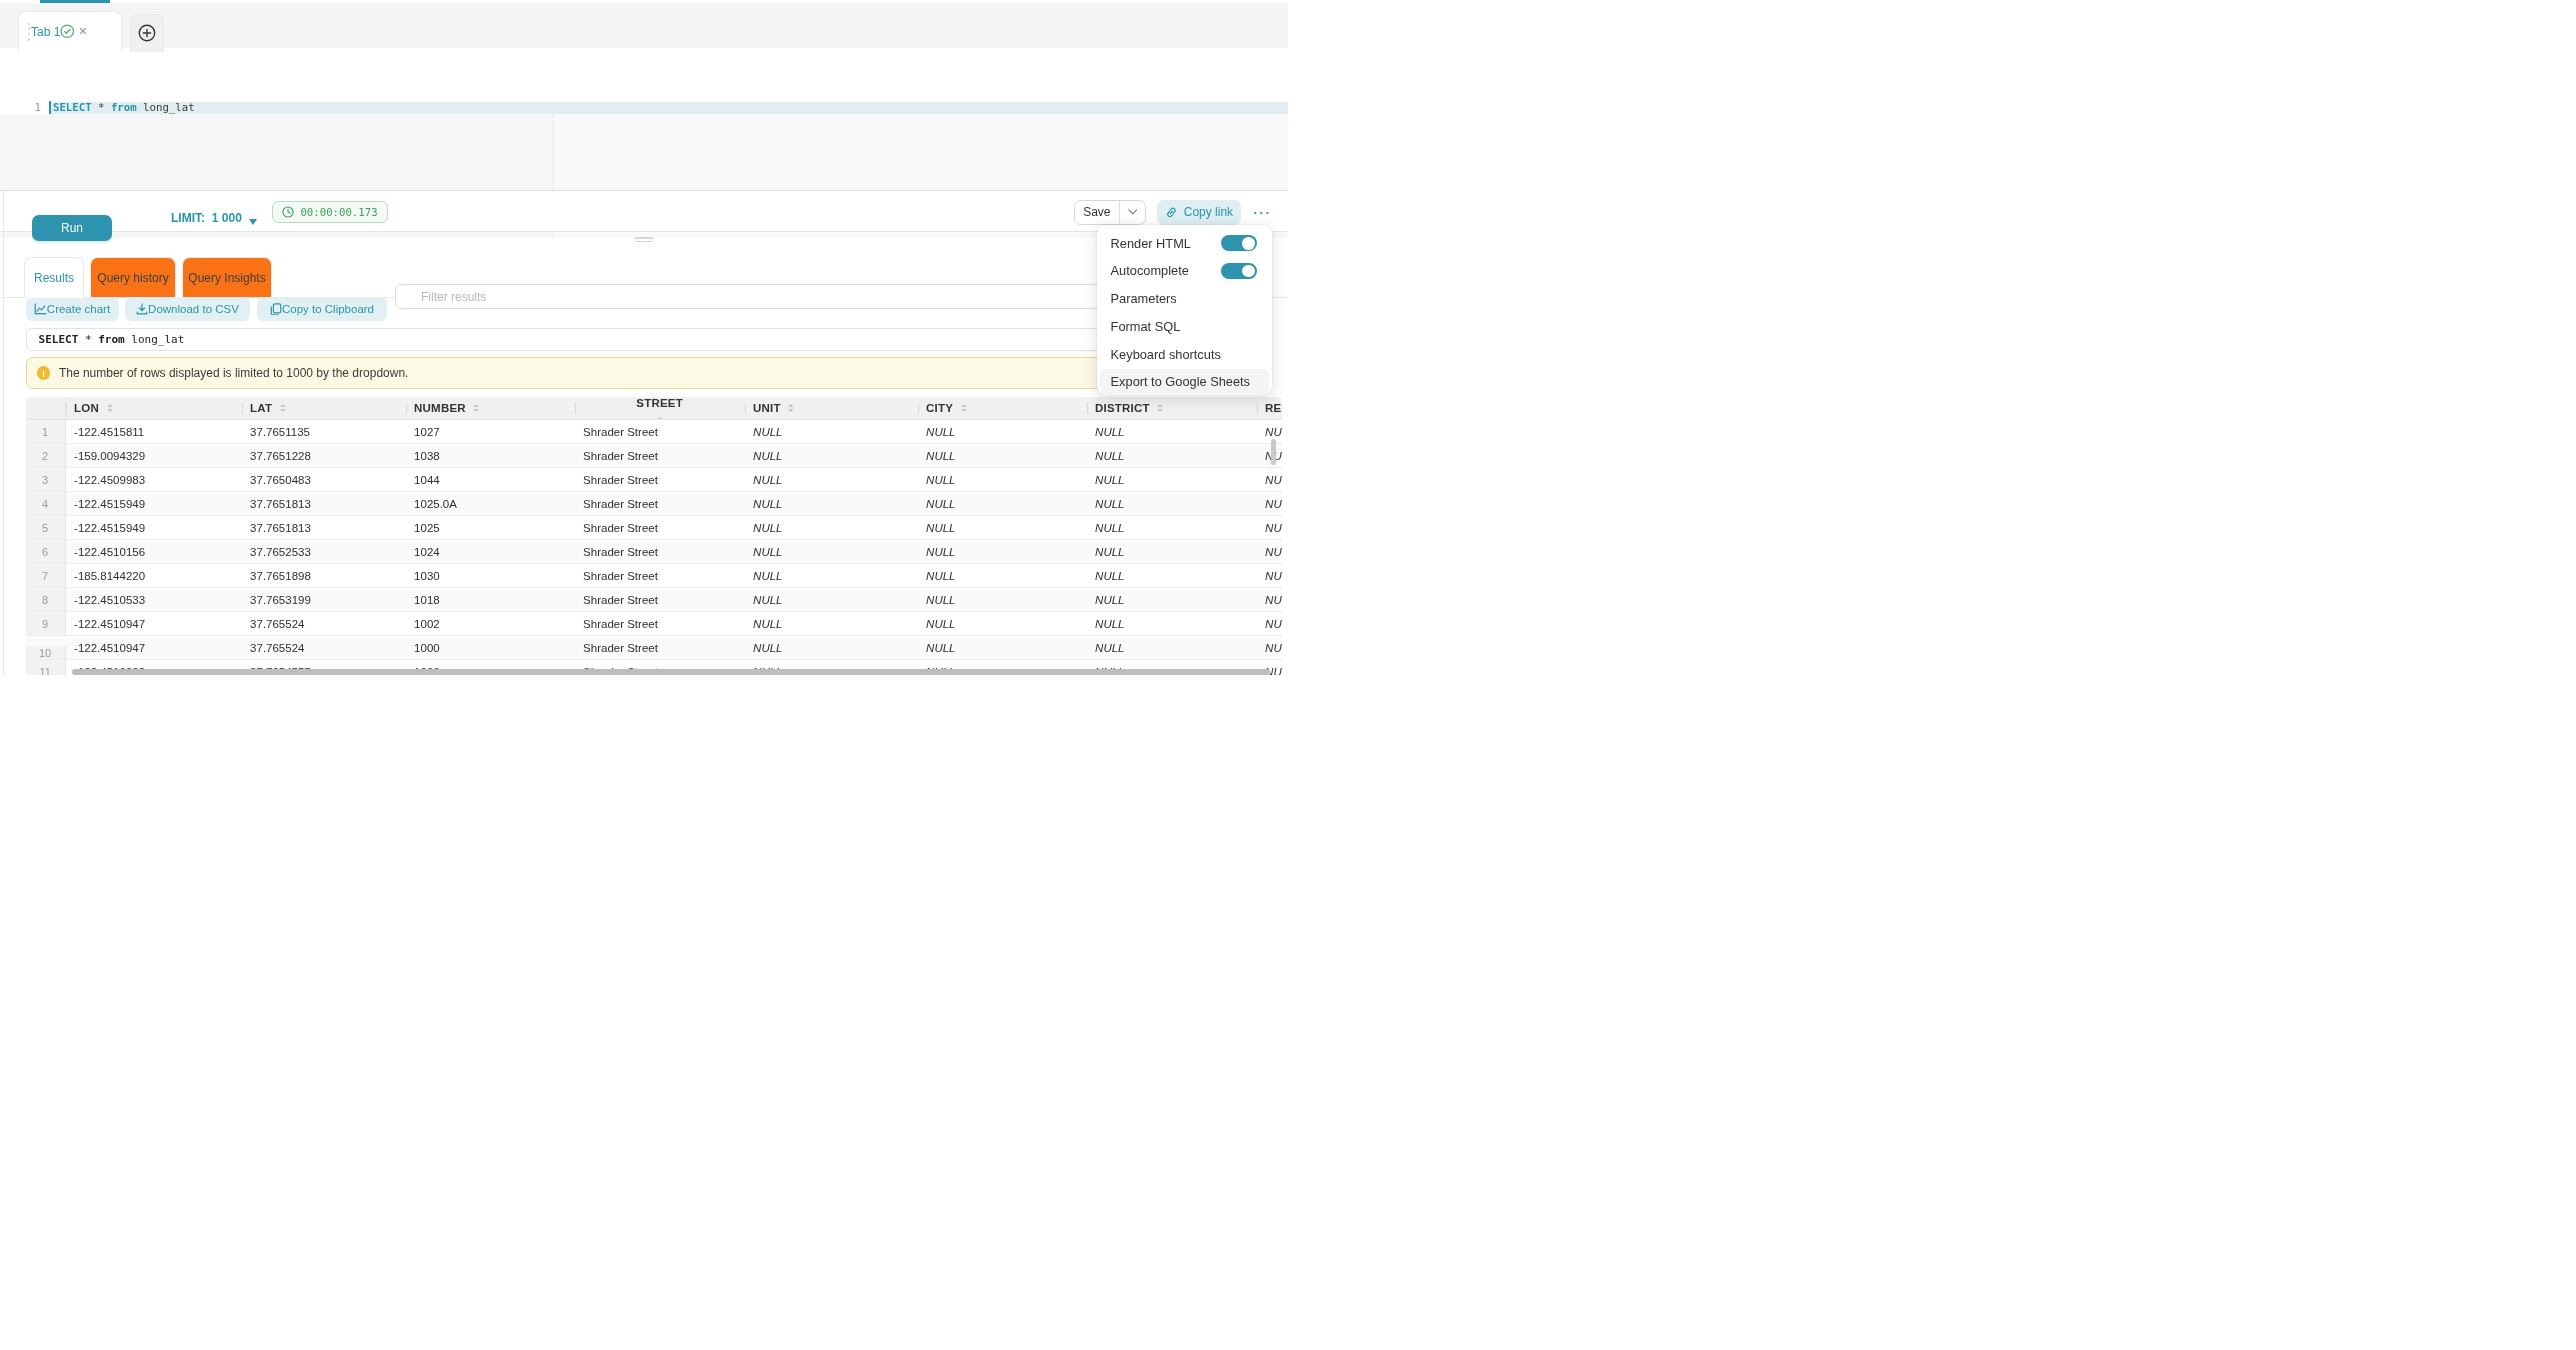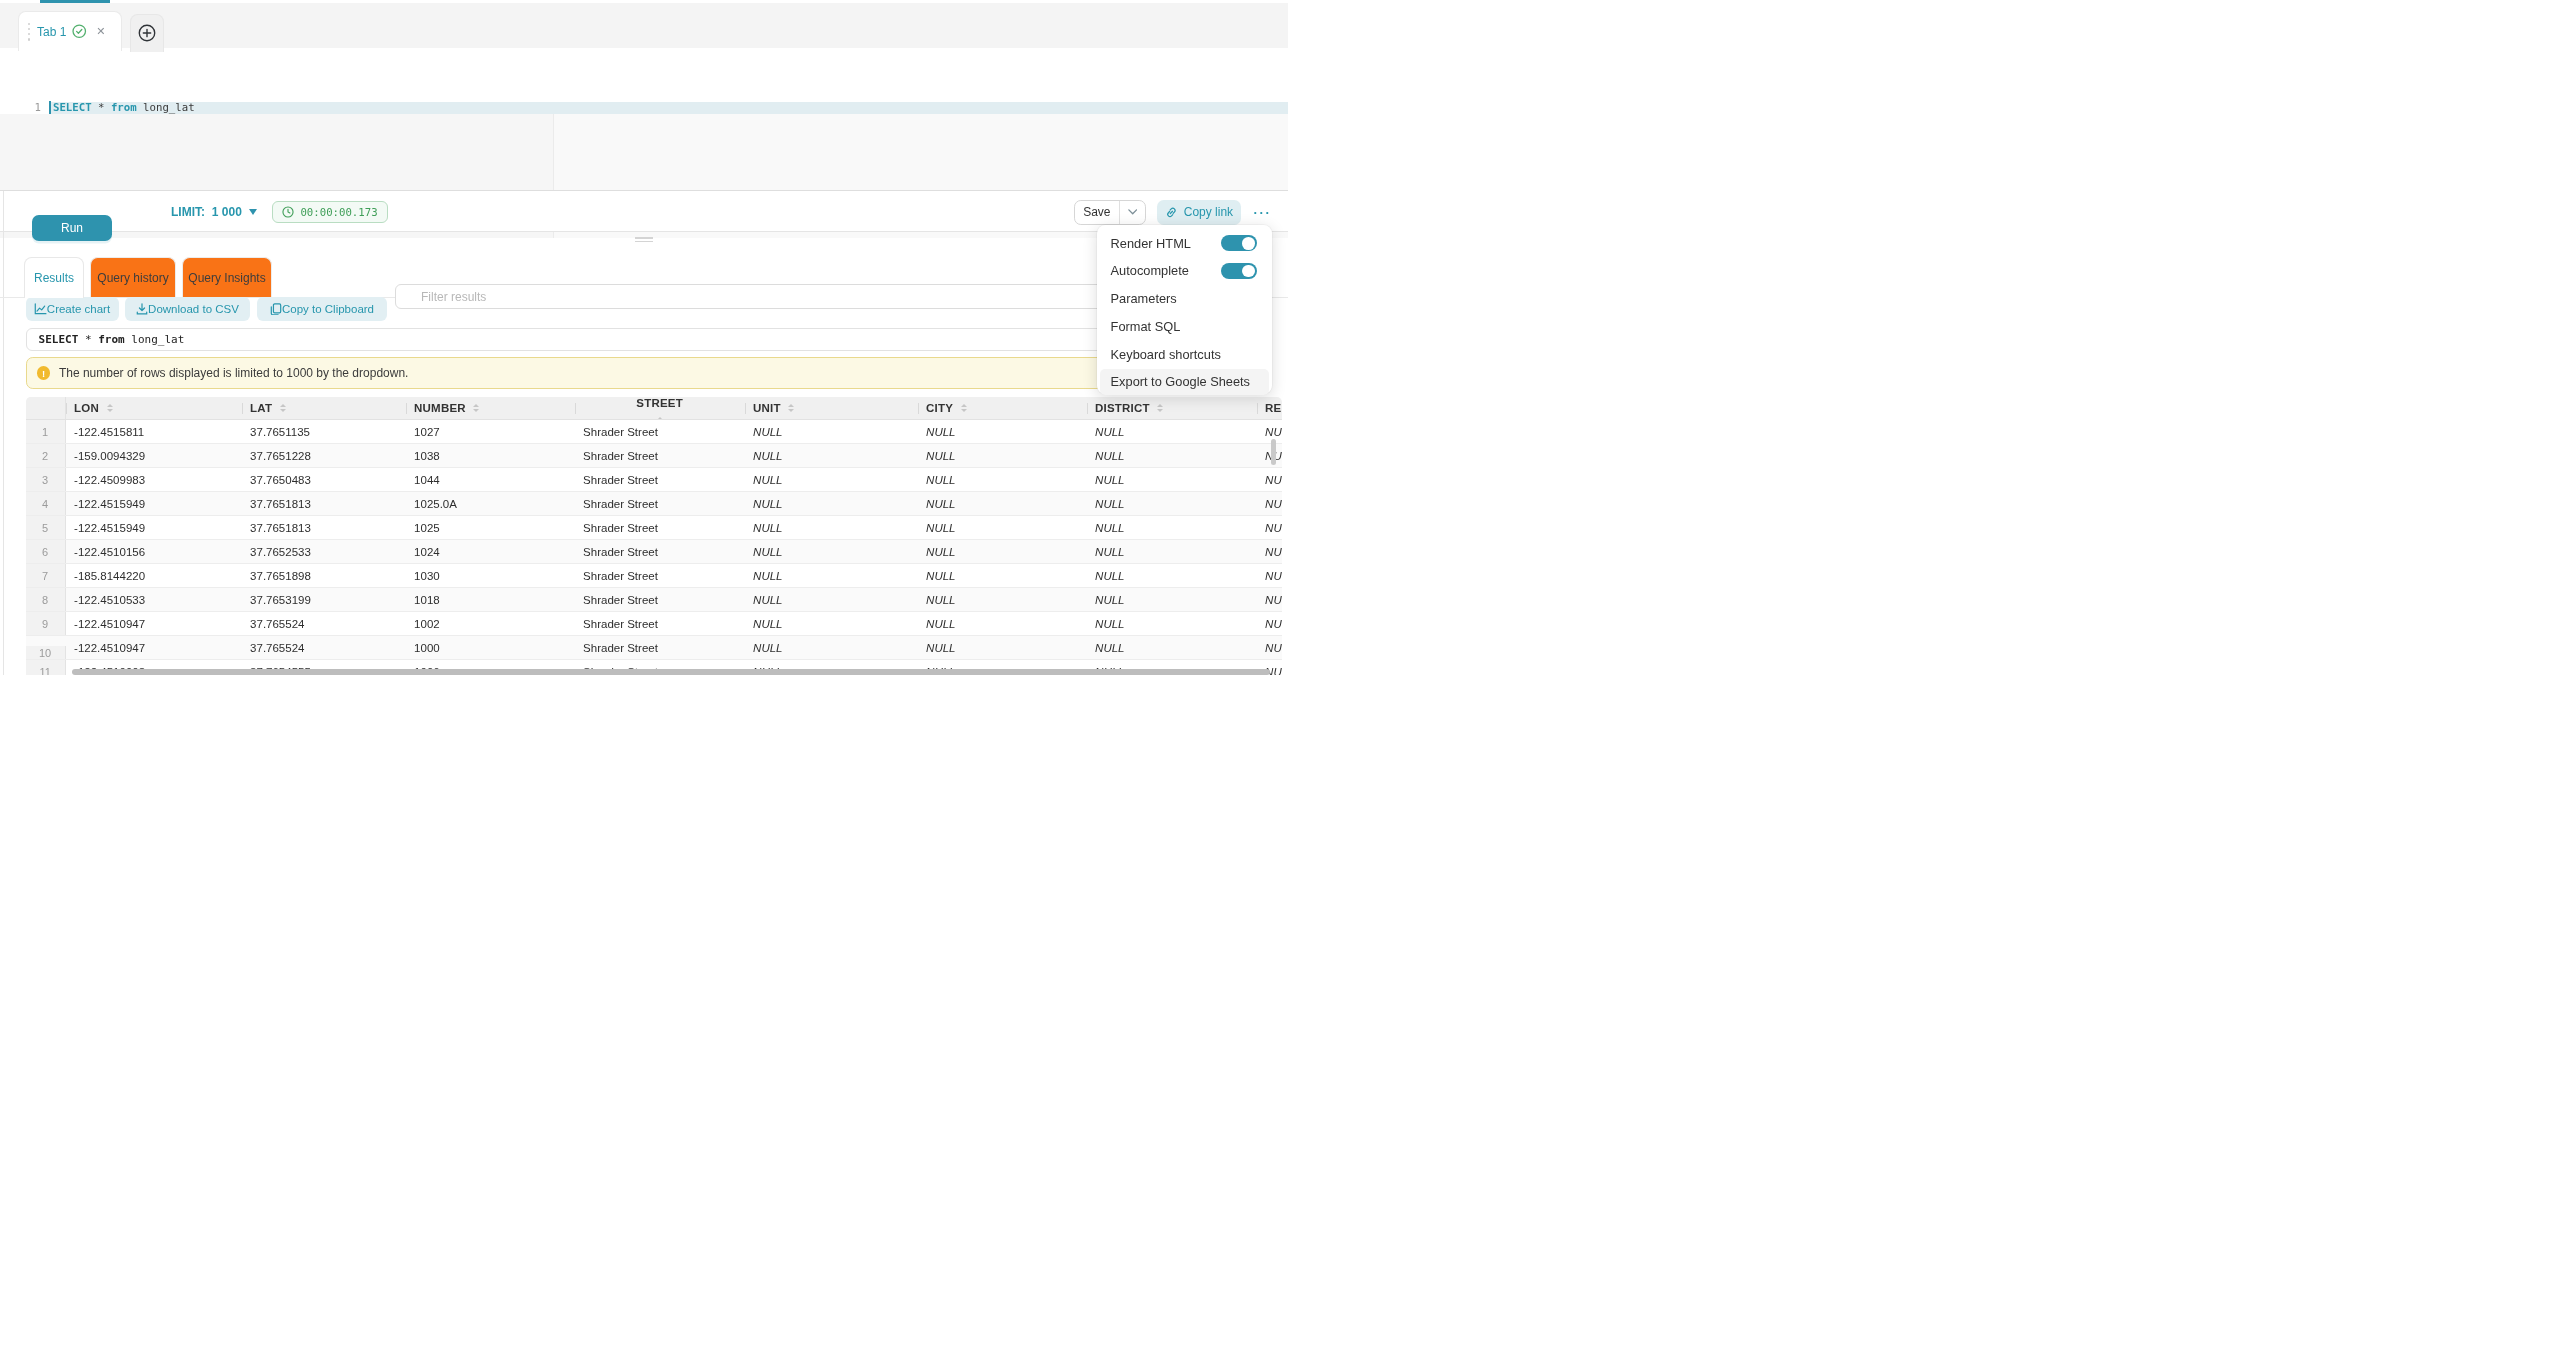--- a/index.html
+++ b/index.html
@@ -12,21 +12,21 @@
 
   
   .top-strip { position:absolute; left:0; top:0; width:1288px; height:2.6px; background:#fff; }
   .accent-strip { position:absolute; left:40px; top:0; width:70px; height:2.6px; background:#2e93ae; }
 
   
   .tab-bar { position:absolute; left:0; top:2.6px; width:1288px; height:45px; background:#f4f4f4; }
   .query-tab {
     position:absolute; left:18px; top:8.5px; width:104px; height:40px;
     background:#fff; border:0.9px solid #eaeaea; border-bottom:none;
-    border-radius:7.7px 7.7px 0 0; display:flex; align-items:center; padding:0 8.5px; gap:6px; z-index:3;
+    border-radius:7.7px 7.7px 0 0; display:flex; align-items:center; padding:0 8.5px; gap:0; z-index:3;
   }
   .drag-dots { display:flex; flex-direction:column; gap:2.6px; padding-right:0.9px; }
   .drag-dots i { width:2.6px; height:2.6px; border-radius:50%; background:#cfcfcf; }
   .query-tab .label { color:#2796ad; font-size:12px; white-space:nowrap; }
   .tab-close { color:#8d9399; font-size:11px; margin-left:3.4px; cursor:pointer; }
   .ghost-tab {
     position:absolute; left:130px; top:11px; width:34px; height:38px;
     background:#f0f0f0; border:0.9px solid #e7e7e7; border-bottom:none;
     border-radius:7.7px 7.7px 0 0; display:flex; align-items:center; justify-content:center; z-index:2;
   }
@@ -37,21 +37,21 @@
   .cur-line { position:absolute; left:49px; top:54px; width:1239px; height:12px; background:#e1edf1; }
   .caret { position:absolute; left:49px; top:53px; width:1.7px; height:13.6px; background:#2e93ae; }
   .code-line { position:absolute; left:53px; top:54px; font-size:10.7px; line-height:12px; color:#3a3a3a; white-space:pre; }
   .code-line .kw { color:#2796ad; font-weight:bold; }
   .editor-rest { position:absolute; left:0; top:66px; width:1288px; height:124px; background:#f6f6f6; }
   .editor-rest .right-pane { position:absolute; left:553px; top:0; width:735px; height:124px; background:#f9f9f9; border-left:0.9px solid #ebebeb; }
 
   
   .toolbar { position:absolute; left:0; top:190px; width:1288px; height:42px; background:#fff; border-top:0.9px solid #dedede; border-bottom:0.9px solid #e5e5e5; }
   .run-btn { position:absolute; left:32px; top:24px; width:80px; height:25.6px; background:#2e93ae; color:#fff; border:none; border-radius:6.8px; font-size:12px; font-family:inherit; cursor:pointer; box-shadow:0 2.6px 0 rgba(46,147,174,.12); }
-  .limit-ctl { position:absolute; left:171px; top:8.5px; height:25.6px; display:flex; align-items:center; gap:6.8px; color:#2796ad; font-size:12px; font-weight:bold; cursor:pointer; }
+  .limit-ctl { position:absolute; left:171px; top:8.5px; height:25.6px; display:flex; align-items:flex-end; gap:6.8px; color:#2796ad; font-size:12px; font-weight:bold; cursor:pointer; }
   .limit-caret { width:0; height:0; border-left:4.7px solid transparent; border-right:4.7px solid transparent; border-top:6px solid #2e93ae; }
   .timer-pill { position:absolute; left:272px; top:10.2px; height:22px; padding:0 9.4px; display:flex; align-items:center; gap:6px; border:0.9px solid #b9ddc2; border-radius:6px; background:#f3faf5; color:#3f9e58; font-size:10.7px; }
   .save-split { position:absolute; left:1074px; top:8.5px; width:72px; height:25.6px; border:0.9px solid #d6d6d6; border-radius:6.8px; display:flex; background:#fff; overflow:hidden; }
   .save-main { flex:1; display:flex; align-items:center; justify-content:center; font-size:12px; color:#333; cursor:pointer; }
   .save-caret { width:26.4px; display:flex; align-items:center; justify-content:center; border-left:0.9px solid #e0e0e0; cursor:pointer; }
   .copylink-btn { position:absolute; left:1157px; top:8.5px; width:84px; height:25.6px; background:#dfeef2; border:none; border-radius:6.8px; display:flex; align-items:center; justify-content:center; gap:6px; color:#2796ad; font-size:12px; font-family:inherit; cursor:pointer; }
   .more-btn { position:absolute; left:1249px; top:8.5px; width:27px; height:25.6px; border:none; background:transparent; color:#2796ad; font-size:12.8px; font-weight:bold; letter-spacing:1.7px; cursor:pointer; }
 
   .drag-handle { position:absolute; left:635px; top:237px; width:18px; cursor:row-resize; }
   .drag-handle i { display:block; width:18px; height:1.7px; background:#d4d4d4; margin-bottom:2.1px; }

